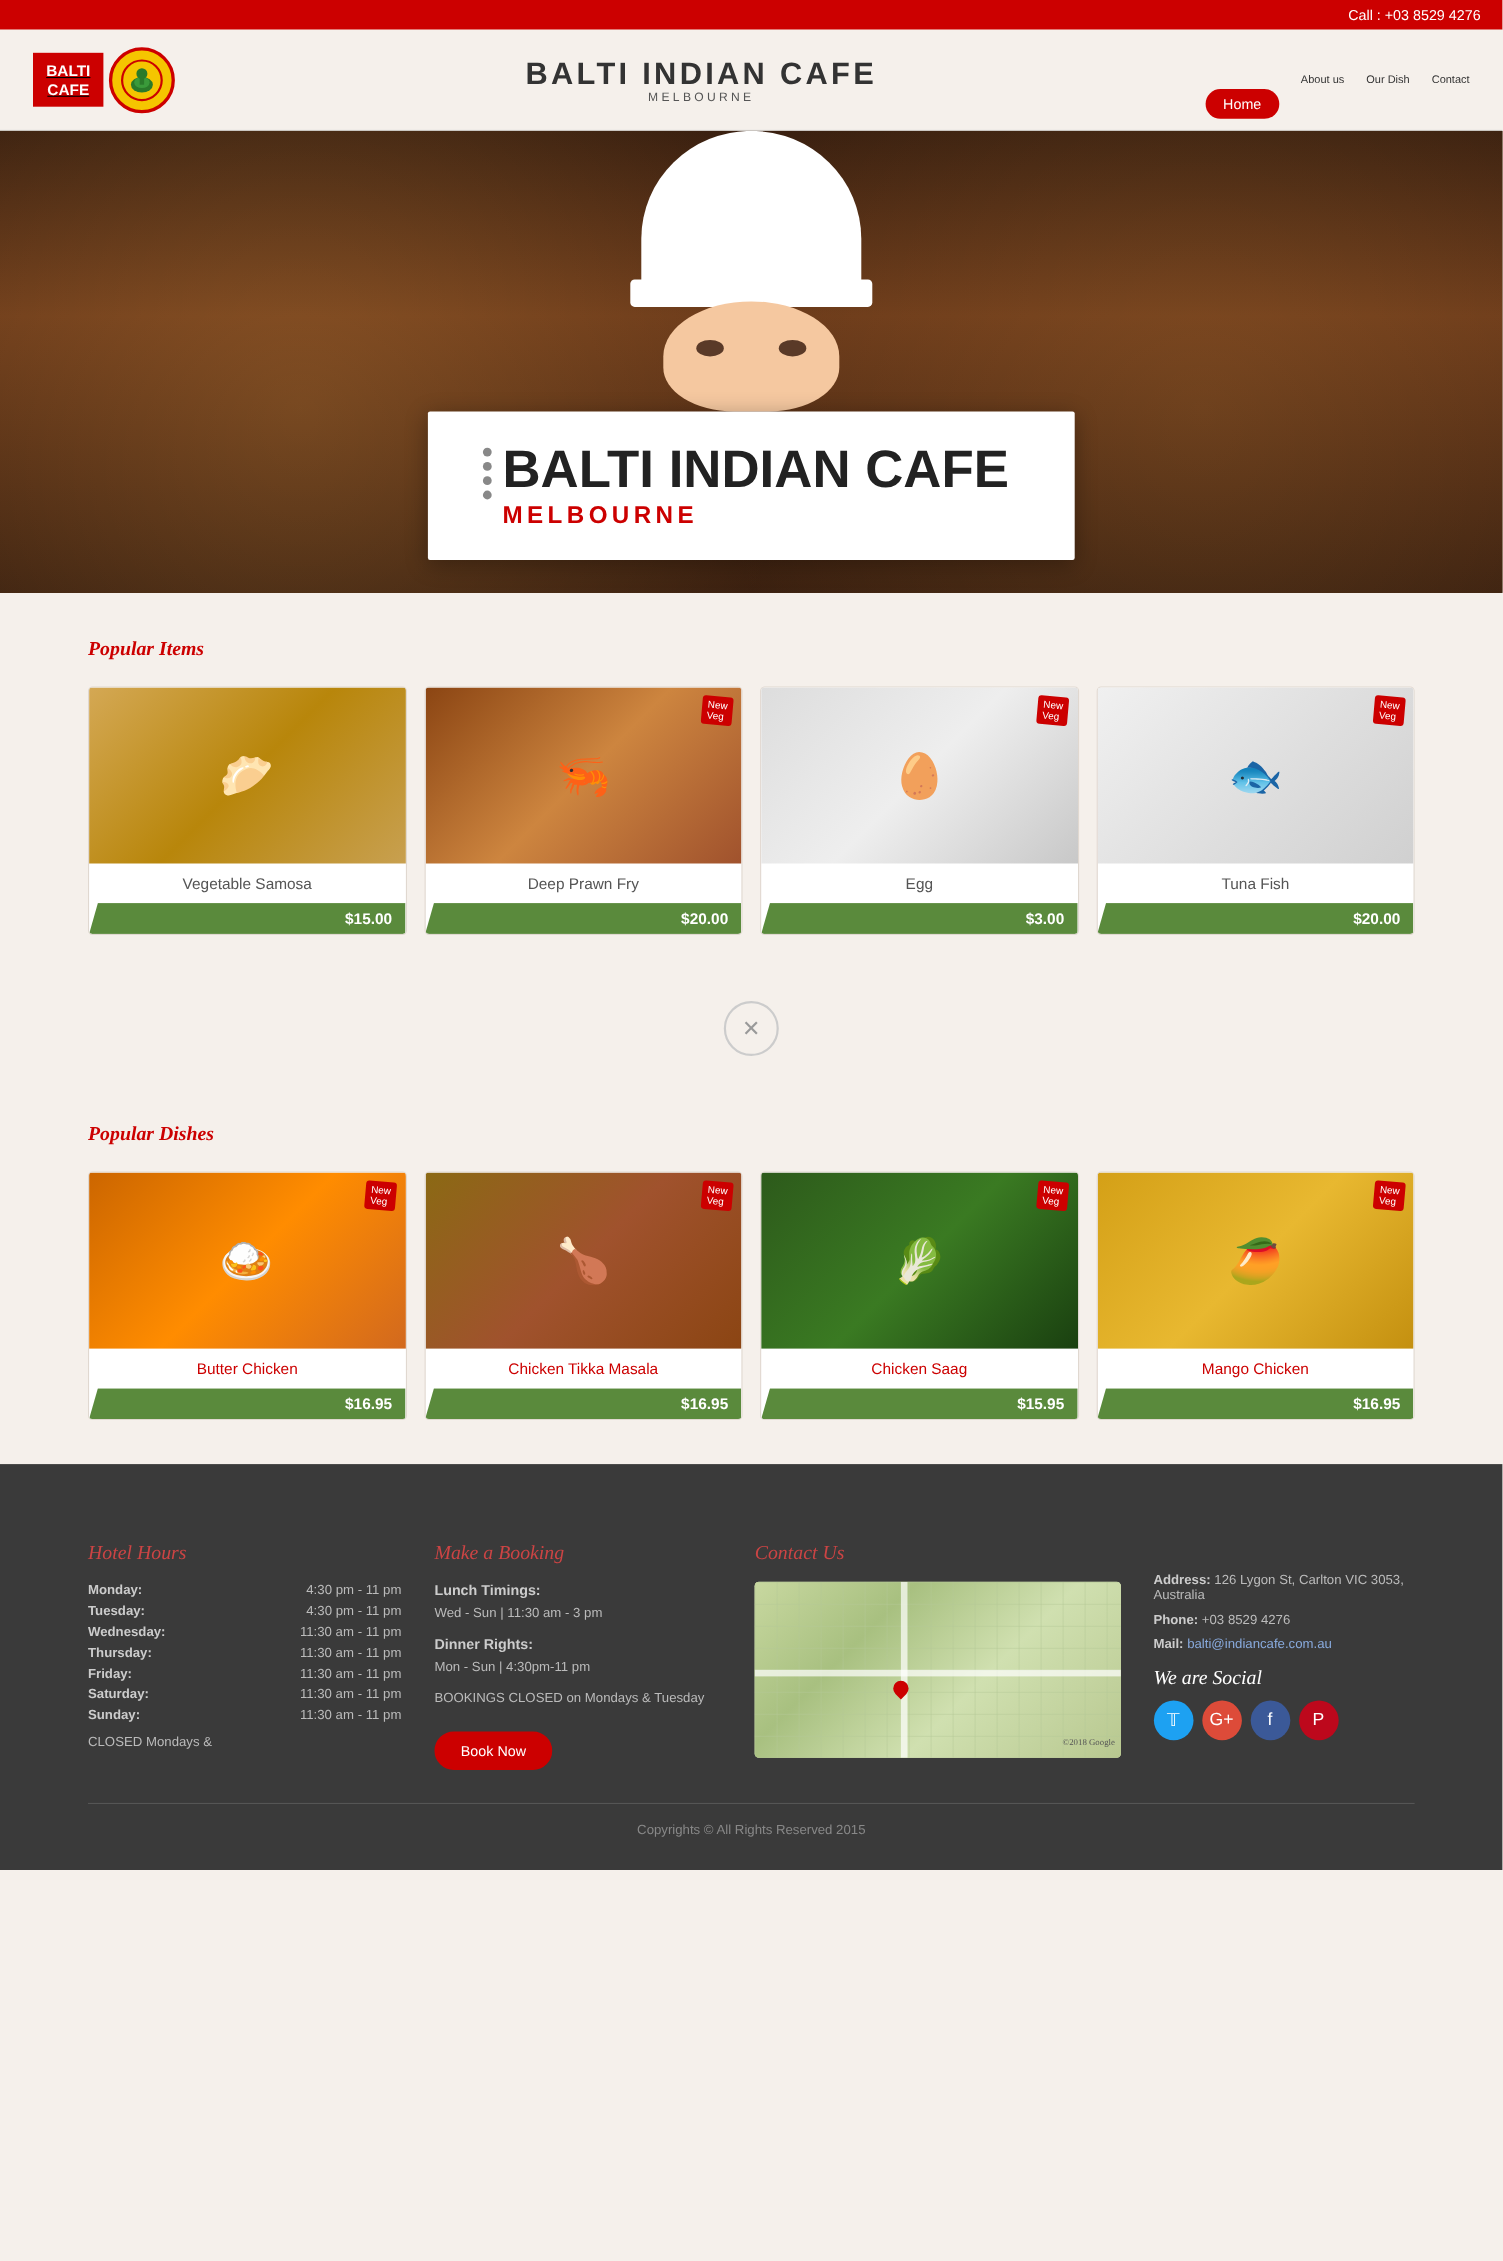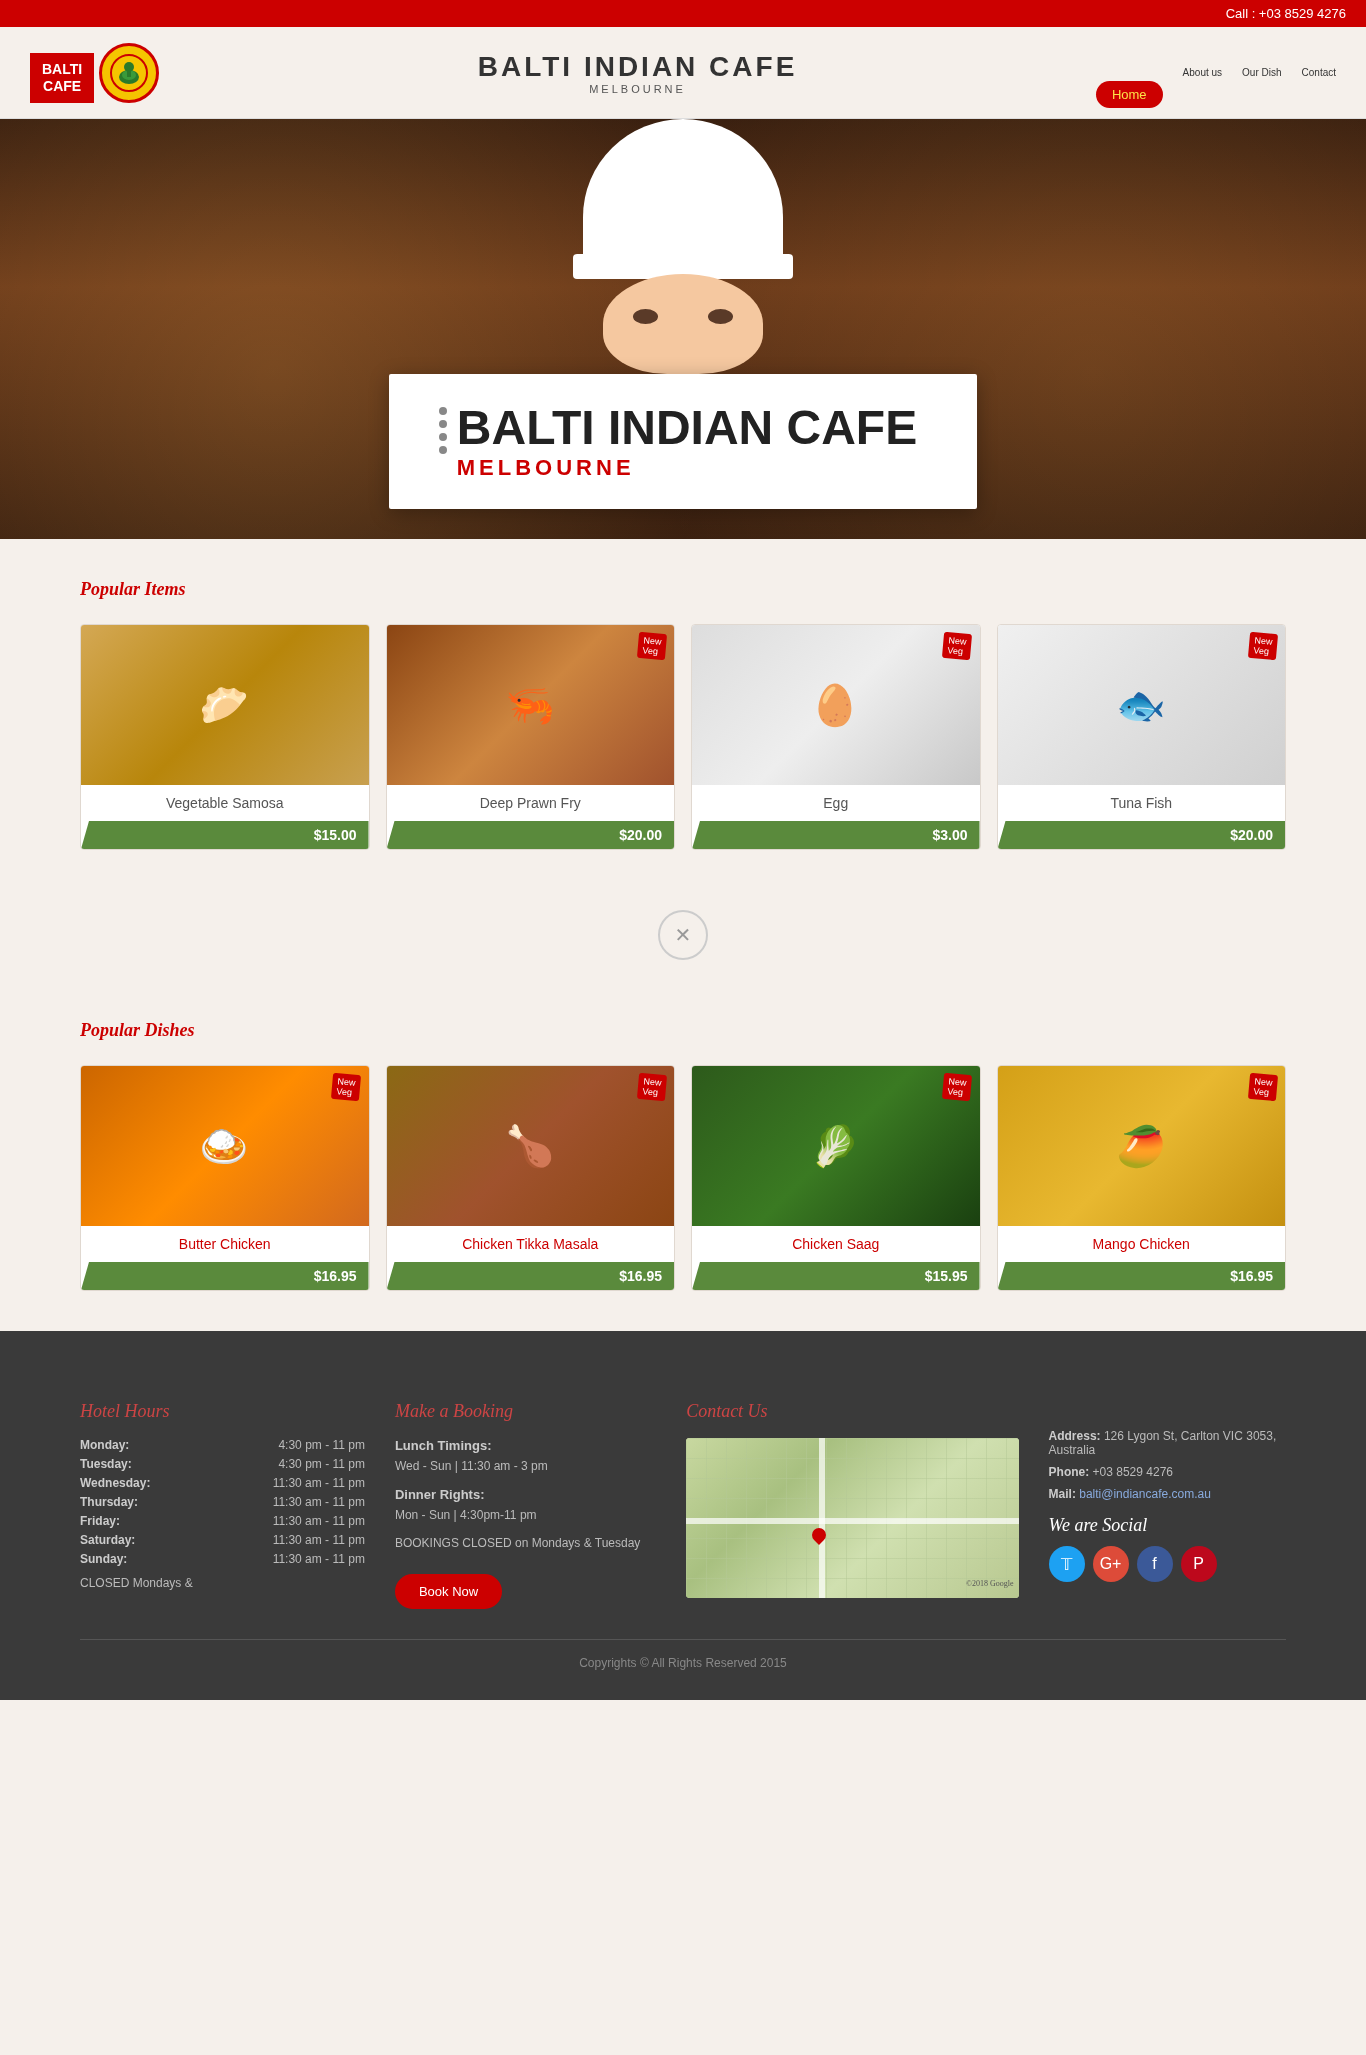--- a/index.html
+++ b/index.html
@@ -17,22 +17,23 @@
     
     .header {
       background: #f5f0eb;
       display: flex;
       align-items: center;
       padding: 10px 30px;
       border-bottom: 1px solid #ddd;
     }
     .logo-container {
       display: flex;
-      align-items: flex-end;
+      align-items: center;
       margin-right: 20px;
+      text-decoration: underline;
     }
     .logo-badge {
       background: #cc0000;
       color: white;
       font-weight: bold;
       font-size: 14px;
       padding: 8px 12px;
       text-align: center;
       line-height: 1.2;
     }
@@ -63,21 +64,21 @@
       letter-spacing: 3px;
       color: #555;
     }
     nav {
       display: flex;
       align-items: center;
       gap: 20px;
     }
     .nav-home {
       background: #cc0000;
-      color: #fde047;
+      color: #ffffff;
       padding: 6px 16px;
       border-radius: 20px;
       font-size: 13px;
       cursor: pointer;
       margin-top: 44px;
     }
     .nav-link {
       font-size: 10px;
       color: #333;
       cursor: pointer;

